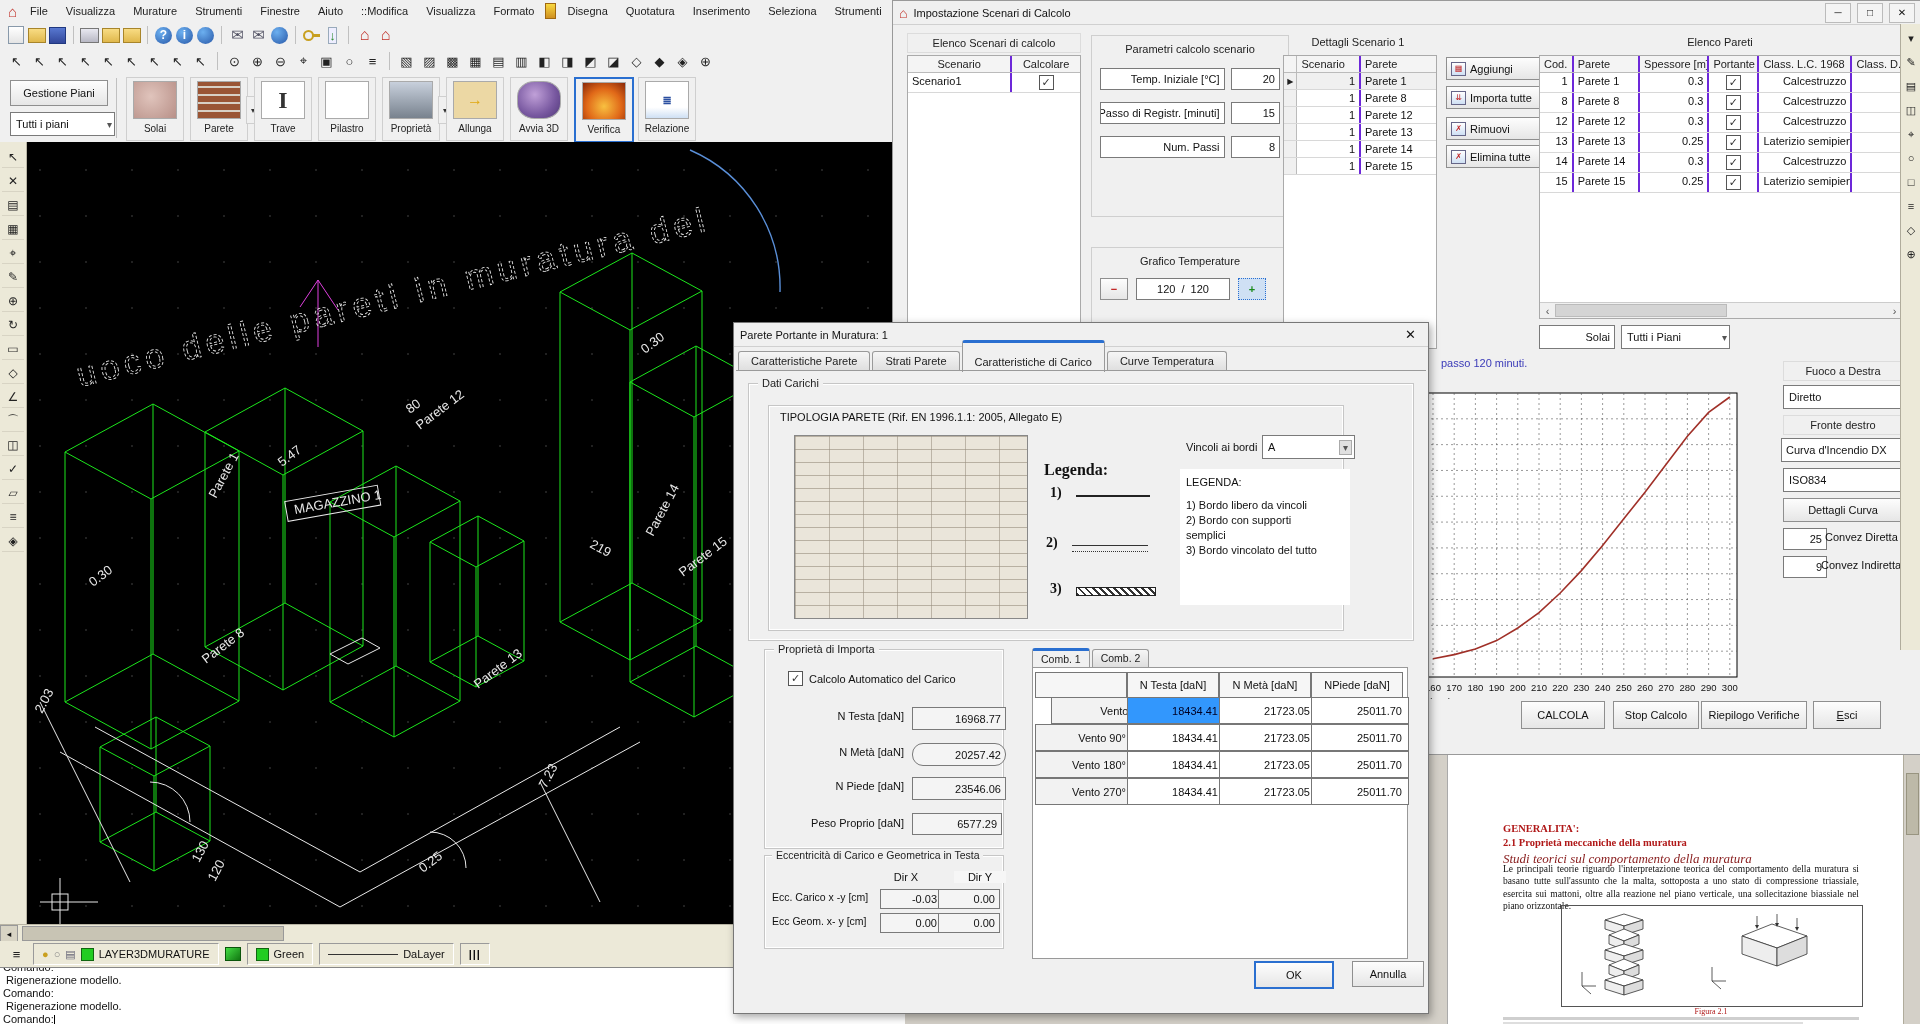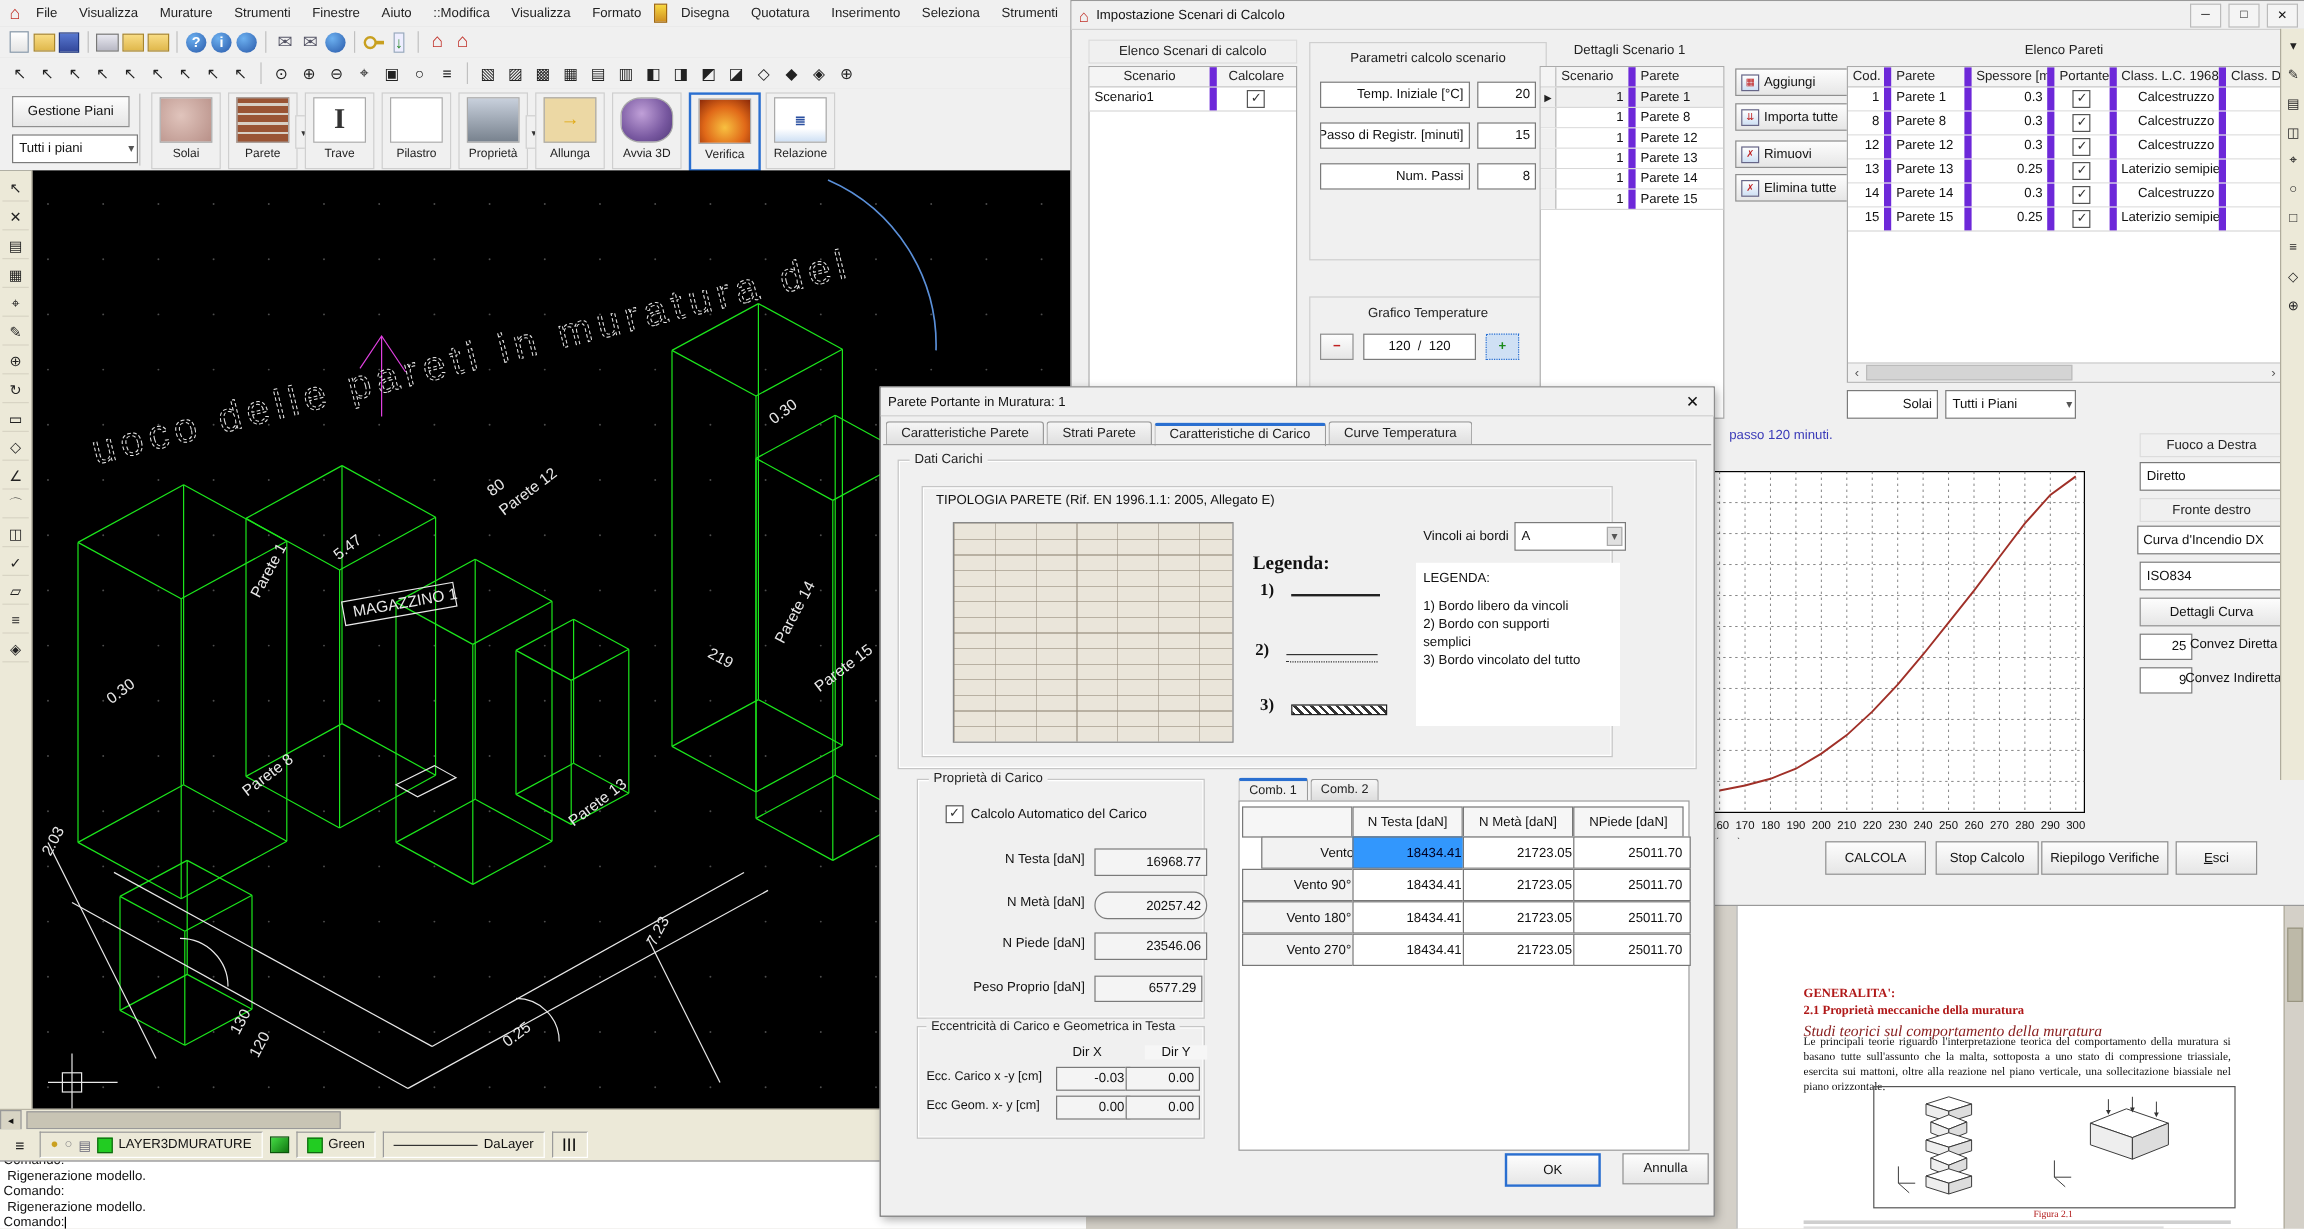--- a/index.html
+++ b/index.html
@@ -86,31 +86,31 @@
   .linesample{width:70px;height:1px;background:#333}
   #cmd{left:0;top:967px;width:905px;height:57px;background:#fff;border-top:1px solid #888;overflow:hidden}
   #cmd .ln{line-height:13px;padding-left:3px;color:#111;font-size:11px;white-space:pre}
   .caret{display:inline-block;width:1px;height:10px;background:#000;vertical-align:middle}
   
   #scen{left:892px;top:0;width:1028px;height:753px;background:#f0f0f0;border:1px solid #999;z-index:5}
   #scen .content{position:relative;width:100%;height:calc(100% - 24px)}
   .thead{background:#f4f4f4;border-bottom:1px solid #bbb;display:flex;color:#222}
   .trow{display:flex;border-bottom:1px solid #d8d8d8;background:#fff}
   .trow.sel{background:#f0f0f0}
-  .tc{padding:2px 4px;border-right:6px solid #6d28d9;overflow:hidden;white-space:nowrap}
+  .tc{padding:2px 4px;border-right:2px solid #6d28d9;overflow:hidden;white-space:nowrap}
   .gut{width:13px;background:#f0f0f0;border-right:1px solid #bbb;display:flex;align-items:center;justify-content:center;font-size:8px;color:#222}
   .minibtn{display:flex;align-items:center;gap:4px;padding:0 4px}
   .icsq{width:13px;height:12px;background:linear-gradient(#fff,#cfe0f4);border:1px solid #668;font-size:8px;display:flex;align-items:center;justify-content:center;color:#c02020}
   
   #parete{left:733px;top:322px;width:694px;height:690px;background:#f0f0f0;border:1px solid #777;
           z-index:10;box-shadow:2px 3px 8px rgba(0,0,0,.35)}
   .tabs{position:absolute;left:4px;top:25px;display:flex;align-items:flex-end;height:23px}
   .tab{padding:3px 12px 4px;border:1px solid #9a9a9a;border-bottom:none;background:linear-gradient(#f6f6f6,#dedede);
        margin-right:2px;border-radius:3px 3px 0 0;color:#222}
-  .tab.on{background:#f0f0f0;border-top:3px solid #2a6fd0;padding-top:1px;position:relative;top:1px}
+  .tab.on{background:#f0f0f0;border-top:3px solid #2a6fd0;padding-top:13px;position:relative;top:1px}
   .etched{border:1px solid #c6c6c6;box-shadow:inset 0 0 0 1px #fff}
   .gcap{position:absolute;background:#f0f0f0;padding:0 4px;color:#222}
   .brick{background:
      repeating-linear-gradient(90deg, rgba(150,140,125,.55) 0 1px, transparent 1px 34px),
      repeating-linear-gradient(0deg, #eae5da 0 12px, #b8b0a2 12px 13px);
      border:1px solid #888}
   .serifb{font-family:"Liberation Serif",serif;font-weight:bold}
   .hatch{background:repeating-linear-gradient(45deg,#333 0 2px,#fff 2px 5px);border:1px solid #222;height:7px}
   .ctable .hc{background:#f6f6f6;border:1px solid #777;display:flex;align-items:center;justify-content:center}
   .ctable .vc{background:#fff;border:1px solid #777;display:flex;align-items:center;justify-content:flex-end;padding-right:6px}
@@ -1116,21 +1116,21 @@
   <div class="abs" style="left:446px;top:146px;width:158px;height:124px;background:#fff;padding:6px;line-height:15px">
     <div>LEGENDA:</div>
     <div style="height:8px"></div>
     <div>1) Bordo libero da vincoli</div>
     <div>2) Bordo con supporti</div>
     <div>semplici</div>
     <div>3) Bordo vincolato del tutto</div>
   </div>
 
   <div class="etched abs" style="left:30px;top:326px;width:238px;height:198px"></div>
-  <div class="gcap" style="left:40px;top:320px">Proprietà di Carico</div>
+  <div class="gcap" style="left:40px;top:320px">Proprietà di Importa</div>
   <div class="abs" style="left:54px;top:348px;display:flex;gap:6px;align-items:center">
     <span class="chk">✓</span>
       <span>Calcolo Automatico del Carico</span>
   </div>
   <div id="prop-rows">
       <div class="abs" style="left: 52px; top: 387px; width: 118px; text-align: right;">N Testa [daN]</div>
       <div class="field right abs" style="left: 178px; top: 384px; width: 84px; height: 21px; background: rgb(244, 244, 244);">16968.77</div>
       <div class="abs" style="left: 52px; top: 423px; width: 118px; text-align: right;">N Metà [daN]</div>
       <div class="field right abs" style="left: 178px; top: 420px; width: 84px; height: 21px; background: rgb(244, 244, 244); border-radius: 11px;">20257.42</div>
       <div class="abs" style="left: 52px; top: 457px; width: 118px; text-align: right;">N Piede [daN]</div>

